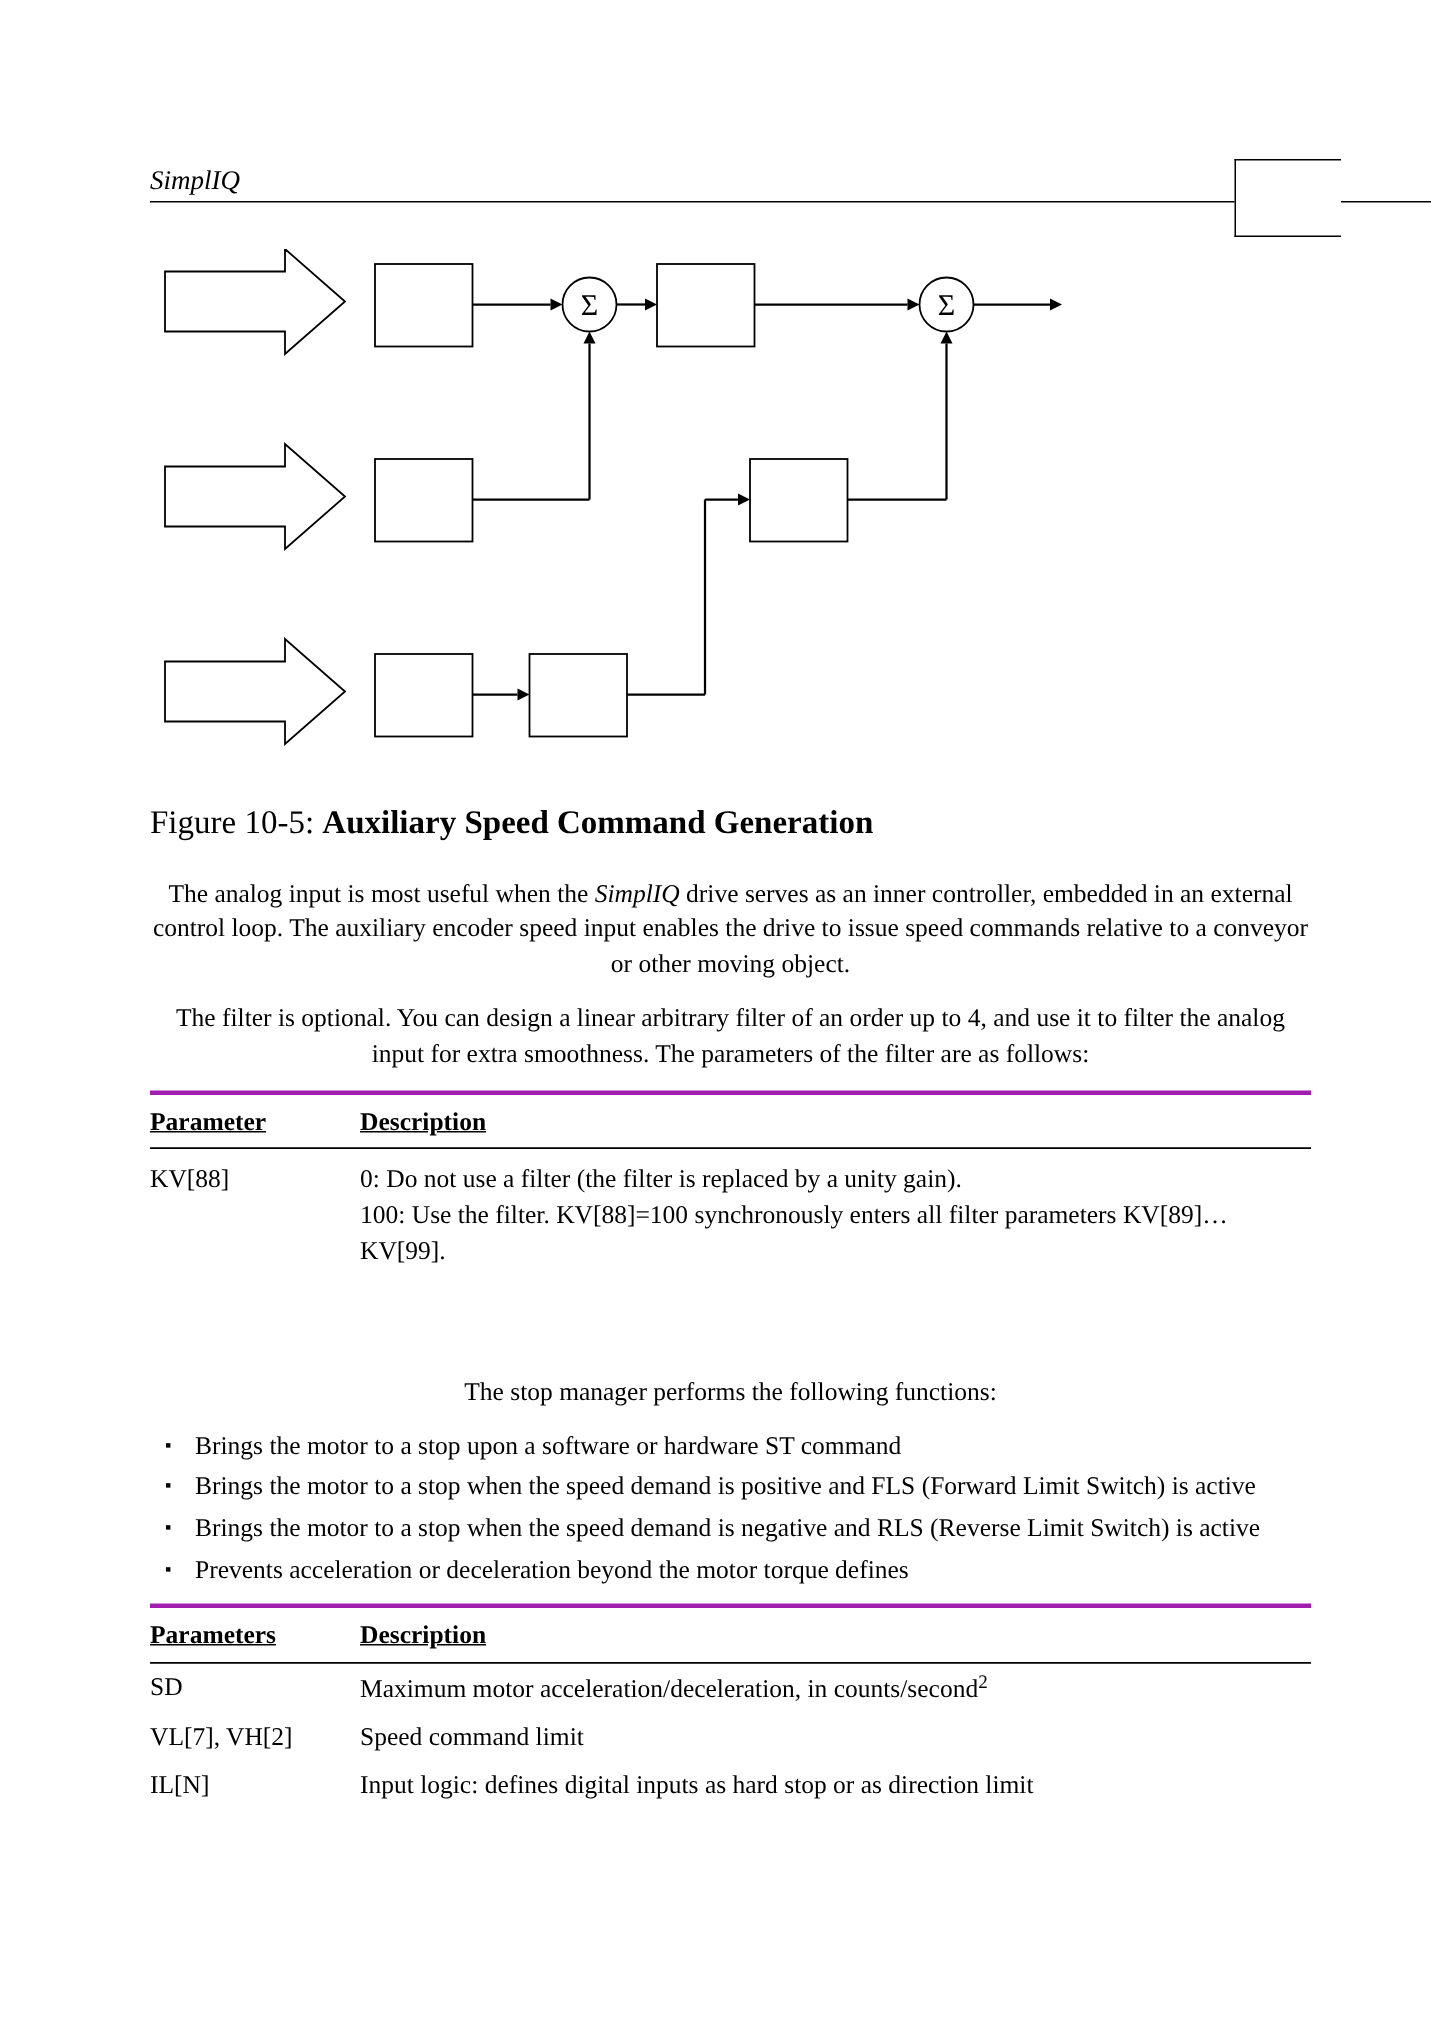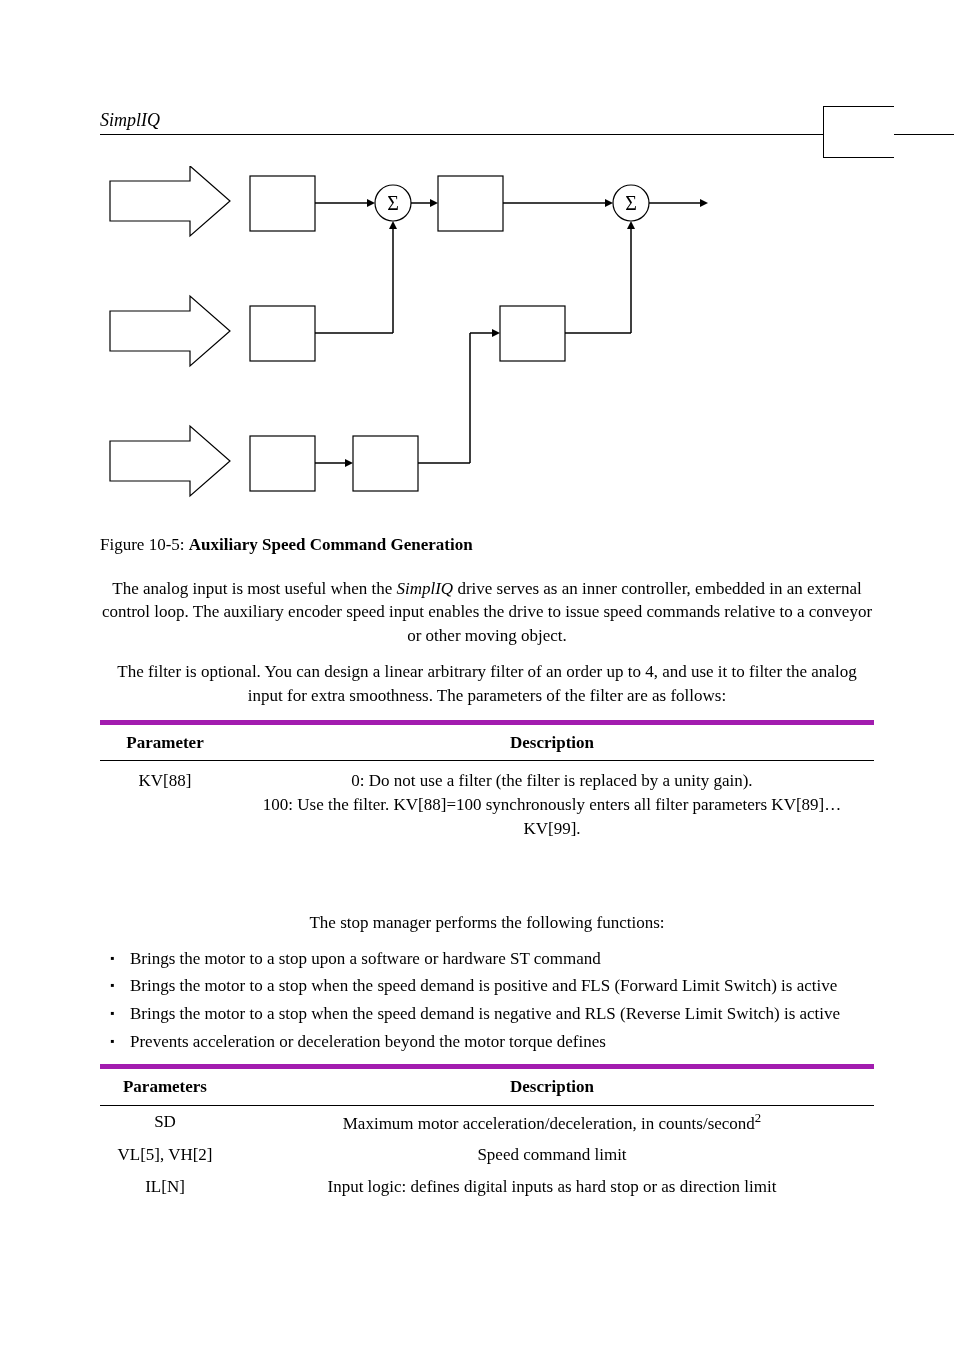--- a/index.html
+++ b/index.html
@@ -46,51 +46,51 @@
       background: white;
     }
     .content {
       margin-top: 70px;
     }
     .diagram {
       margin: 10px 0 20px 0;
     }
     .figure-caption {
       margin: 10px 0 20px 0;
-      font-size: 17px;
+      font-size: 22px;
     }
     .bold {
       font-weight: bold;
     }
     .italic {
       font-style: italic;
     }
     p {
       margin: 12px 0;
       text-align: center;
     }
     .param-table {
       width: 100%;
       border-collapse: collapse;
       margin: 10px 0;
     }
     .param-table th {
-      text-align: center;
+      text-align: left;
       font-weight: bold;
       padding: 6px 10px 6px 0;
       border-bottom: 1px solid black;
-      border-top: 5px solid #a21caf;
+      border-top: 3px solid #a21caf;
+      text-decoration: underline;
     }
     .param-table th:first-child {
       width: 130px;
     }
     .param-table td {
       padding: 8px 10px 8px 0;
       vertical-align: top;
-      text-align: center;
     }
     .table2 td {
       padding: 4px 10px 4px 0;
     }
     ul.bullets {
       list-style: none;
       padding-left: 30px;
       margin: 6px 0;
     }
     ul.bullets li {
@@ -228,21 +228,21 @@
           <th>Parameters</th>
           <th>Description</th>
         </tr>
       </thead>
       <tbody>
         <tr>
           <td>SD</td>
           <td><span>Maximum motor acceleration/deceleration, in counts/second</span><span class="sup">2</span></td>
         </tr>
         <tr>
-          <td>VL[5], VH[2]</td>
+          <td>VL[7], VH[2]</td>
           <td>Speed command limit</td>
         </tr>
         <tr>
           <td>IL[N]</td>
           <td>Input logic: defines digital inputs as hard stop or as direction limit</td>
         </tr>
       </tbody>
     </table>
 
   </div>

